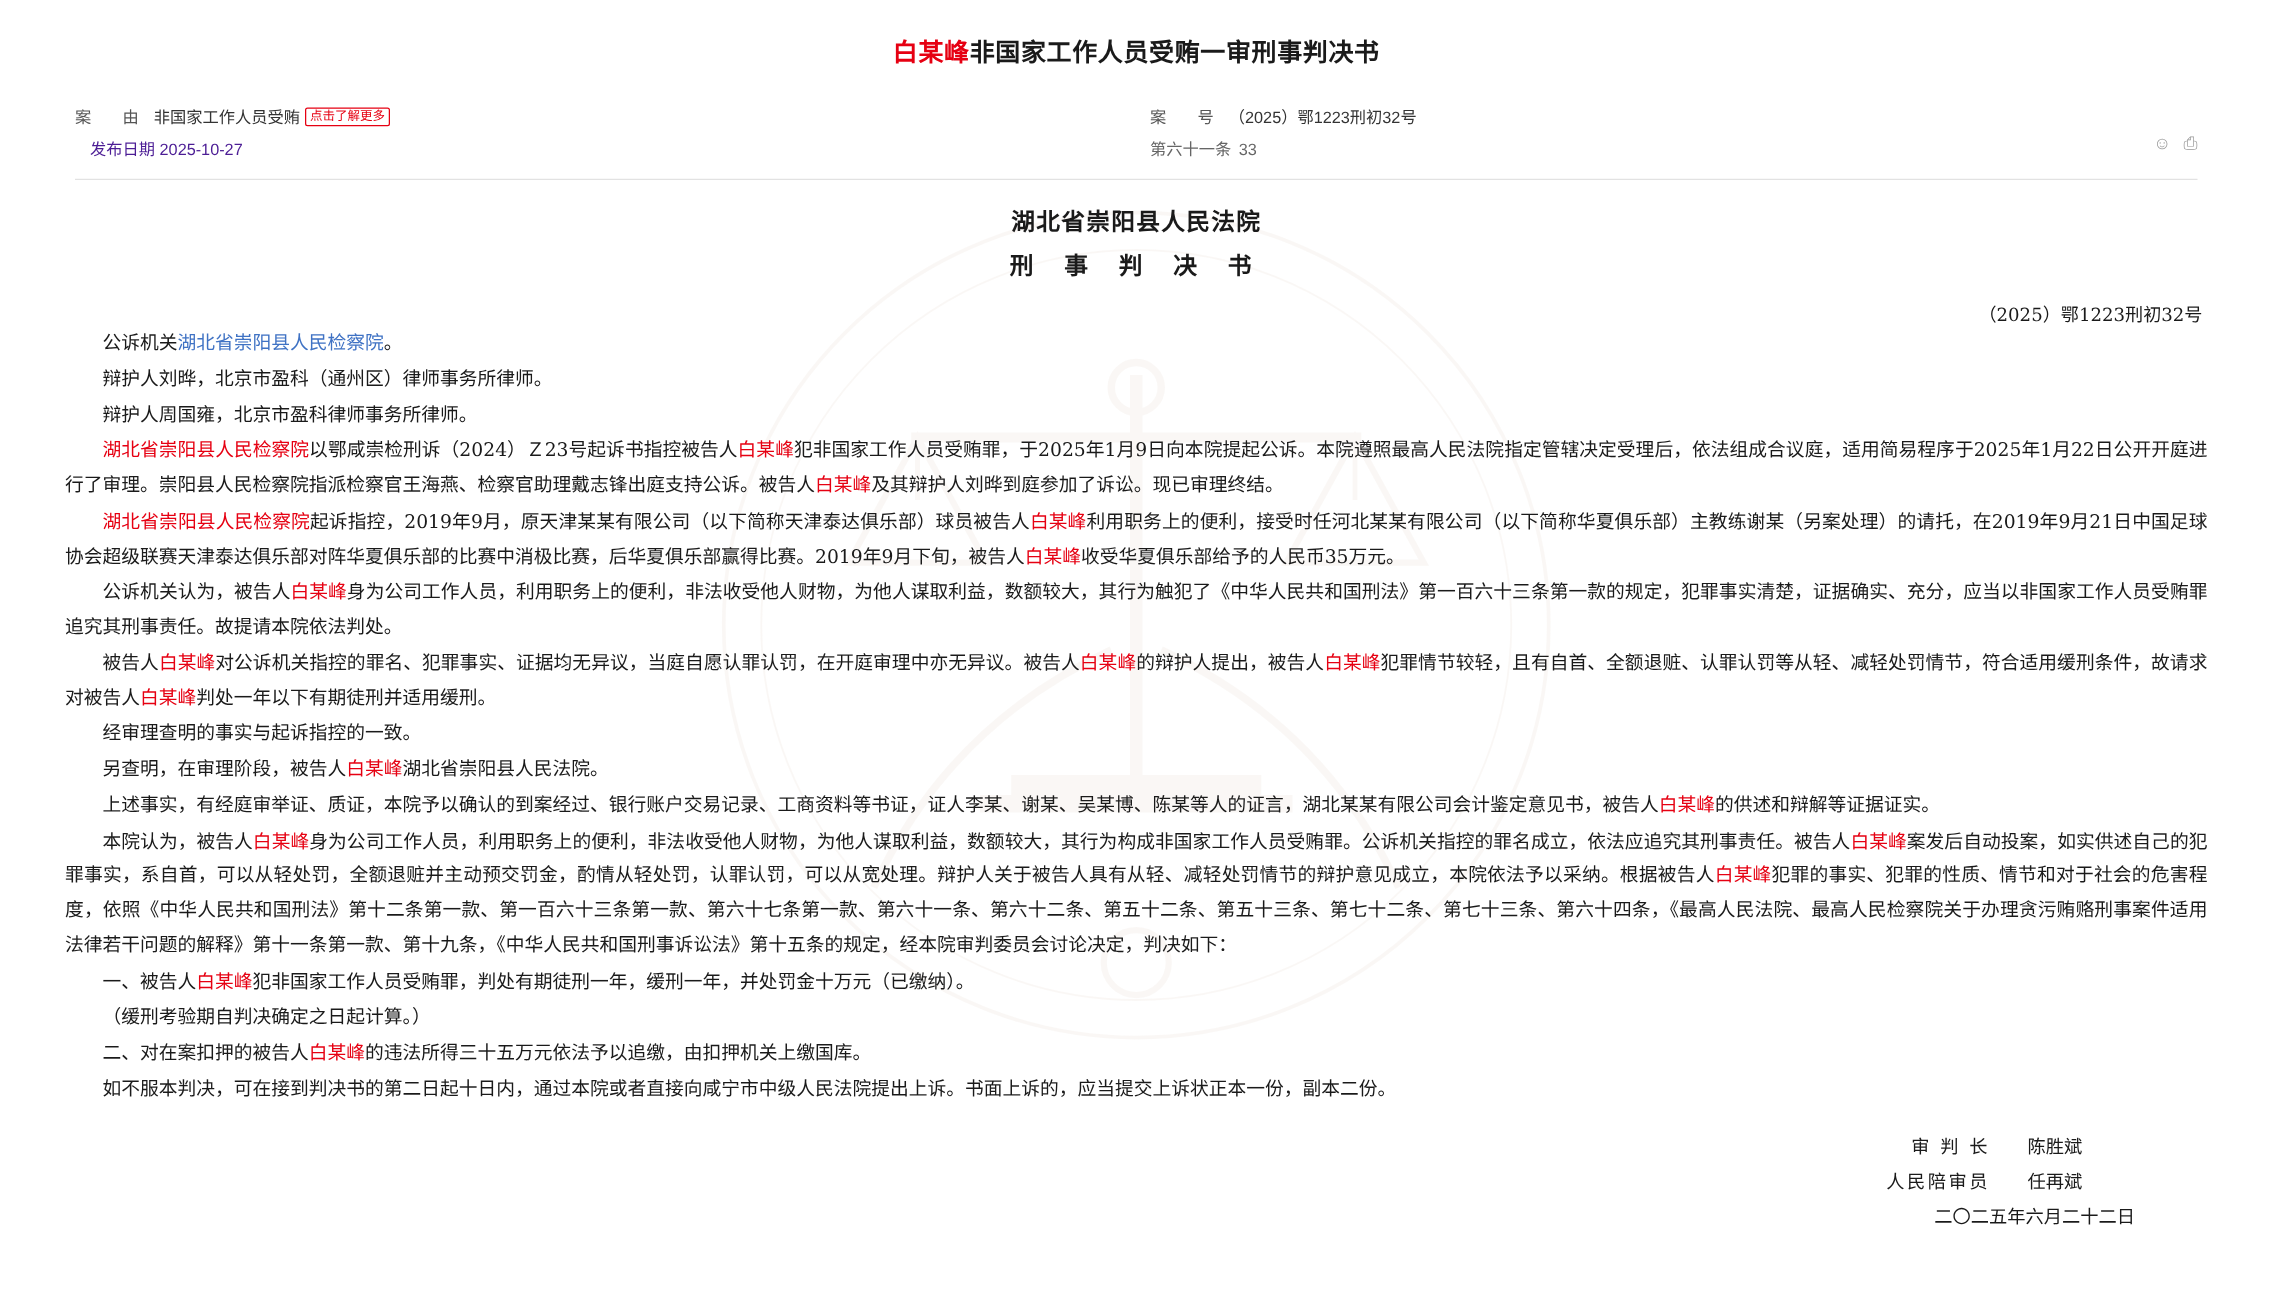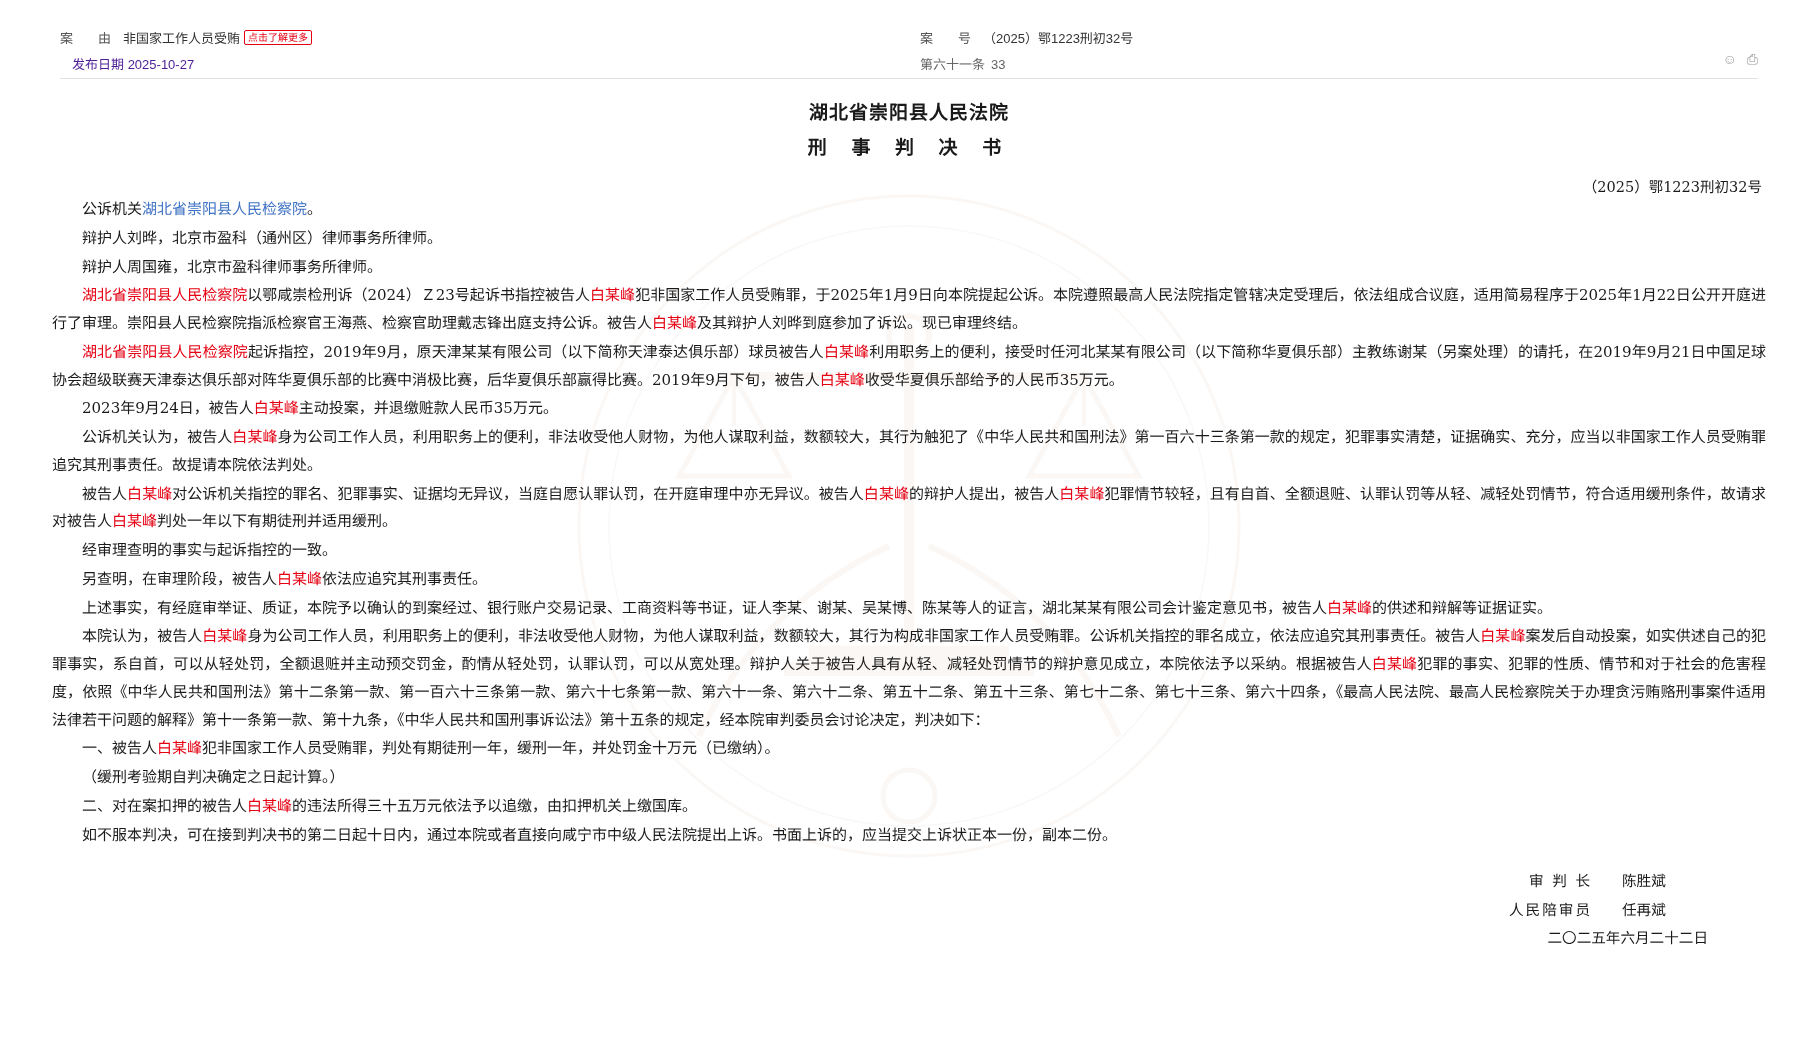--- a/index.html
+++ b/index.html
@@ -30,20 +30,21 @@
     font-weight: bold;
     color: #1a1a1a;
     letter-spacing: 0.5px;
   }
   .title-bar .name-red { color: #e60012; }
 
   
   .meta {
     position: relative;
     margin: 26px 60px 0 60px;
+    padding-bottom: 10px;
     border-bottom: 1px solid #e2e2e2;
     font-size: 13px;
     color: #555;
     height: 52px;
   }
   .meta-row1 { position: relative; height: 22px; }
   .meta-row2 { position: relative; height: 22px; margin-top: 4px; }
 
   .meta-label {
     display: inline-block;
@@ -164,20 +165,23 @@
   }
   .sign .row { white-space: pre; }
   .sign .role { letter-spacing: 2px; }
   .sign .person { display: inline-block; min-width: 86px; text-align: left; margin-left: 30px; }
 </style>
 </head>
 <body>
 
 <div class="page">
 
+  <div class="title-bar">
+    <span class="name-red">白某峰</span><span>非国家工作人员受贿一审刑事判决书</span>
+  </div>
 
   <div class="meta">
     <div class="meta-row1">
       <div class="meta-case-reason">
         <span class="meta-label">案　由</span><span class="val">非国家工作人员受贿</span><span class="more-tag">点击了解更多</span>
       </div>
       <div class="meta-case-number">
         <span class="meta-label">案　号</span><span class="val">（2025）鄂1223刑初32号</span>
       </div>
     </div>
@@ -218,25 +222,24 @@
   <div class="doc">
     <div class="court-name">湖北省崇阳县人民法院</div>
     <div class="doc-type">刑 事 判 决 书</div>
     <div class="case-no-right">（2025）鄂1223刑初32号</div>
     <div id="paragraphs">
         <p class="para"><span>公诉机关</span><span class="link-blue">湖北省崇阳县人民检察院</span><span>。</span></p>
         <p class="para"><span>辩护人刘晔，北京市盈科（通州区）律师事务所律师。</span></p>
         <p class="para"><span>辩护人周国雍，北京市盈科律师事务所律师。</span></p>
         <p class="para"><span class="red">湖北省崇阳县人民检察院</span><span>以鄂咸崇检刑诉（2024）Ｚ23号起诉书指控被告人</span><span class="red">白某峰</span><span>犯非国家工作人员受贿罪，于2025年1月9日向本院提起公诉。本院遵照最高人民法院指定管辖决定受理后，依法组成合议庭，适用简易程序于2025年1月22日公开开庭进行了审理。崇阳县人民检察院指派检察官王海燕、检察官助理戴志锋出庭支持公诉。被告人</span><span class="red">白某峰</span><span>及其辩护人刘晔到庭参加了诉讼。现已审理终结。</span></p>
         <p class="para"><span class="red">湖北省崇阳县人民检察院</span><span>起诉指控，2019年9月，原天津某某有限公司（以下简称天津泰达俱乐部）球员被告人</span><span class="red">白某峰</span><span>利用职务上的便利，接受时任河北某某有限公司（以下简称华夏俱乐部）主教练谢某（另案处理）的请托，在2019年9月21日中国足球协会超级联赛天津泰达俱乐部对阵华夏俱乐部的比赛中消极比赛，后华夏俱乐部赢得比赛。2019年9月下旬，被告人</span><span class="red">白某峰</span><span>收受华夏俱乐部给予的人民币35万元。</span></p>
-        <p class="para"><span>2023年9月24日，被告人</span><span class="red">白某峰</span><span>主动投案，并退缴赃款人民币35万元。</span></p>
         <p class="para"><span>公诉机关认为，被告人</span><span class="red">白某峰</span><span>身为公司工作人员，利用职务上的便利，非法收受他人财物，为他人谋取利益，数额较大，其行为触犯了《中华人民共和国刑法》第一百六十三条第一款的规定，犯罪事实清楚，证据确实、充分，应当以非国家工作人员受贿罪追究其刑事责任。故提请本院依法判处。</span></p>
         <p class="para"><span>被告人</span><span class="red">白某峰</span><span>对公诉机关指控的罪名、犯罪事实、证据均无异议，当庭自愿认罪认罚，在开庭审理中亦无异议。被告人</span><span class="red">白某峰</span><span>的辩护人提出，被告人</span><span class="red">白某峰</span><span>犯罪情节较轻，且有自首、全额退赃、认罪认罚等从轻、减轻处罚情节，符合适用缓刑条件，故请求对被告人</span><span class="red">白某峰</span><span>判处一年以下有期徒刑并适用缓刑。</span></p>
         <p class="para"><span>经审理查明的事实与起诉指控的一致。</span></p>
-        <p class="para"><span>另查明，在审理阶段，被告人</span><span class="red">白某峰</span><span>依法应追究其刑事责任。</span></p>
+        <p class="para"><span>另查明，在审理阶段，被告人</span><span class="red">白某峰</span><span>湖北省崇阳县人民法院。</span></p>
         <p class="para"><span>上述事实，有经庭审举证、质证，本院予以确认的到案经过、银行账户交易记录、工商资料等书证，证人李某、谢某、吴某博、陈某等人的证言，湖北某某有限公司会计鉴定意见书，被告人</span><span class="red">白某峰</span><span>的供述和辩解等证据证实。</span></p>
         <p class="para"><span>本院认为，被告人</span><span class="red">白某峰</span><span>身为公司工作人员，利用职务上的便利，非法收受他人财物，为他人谋取利益，数额较大，其行为构成非国家工作人员受贿罪。公诉机关指控的罪名成立，依法应追究其刑事责任。被告人</span><span class="red">白某峰</span><span>案发后自动投案，如实供述自己的犯罪事实，系自首，可以从轻处罚，全额退赃并主动预交罚金，酌情从轻处罚，认罪认罚，可以从宽处理。辩护人关于被告人具有从轻、减轻处罚情节的辩护意见成立，本院依法予以采纳。根据被告人</span><span class="red">白某峰</span><span>犯罪的事实、犯罪的性质、情节和对于社会的危害程度，依照《中华人民共和国刑法》第十二条第一款、第一百六十三条第一款、第六十七条第一款、第六十一条、第六十二条、第五十二条、第五十三条、第七十二条、第七十三条、第六十四条，《最高人民法院、最高人民检察院关于办理贪污贿赂刑事案件适用法律若干问题的解释》第十一条第一款、第十九条，《中华人民共和国刑事诉讼法》第十五条的规定，经本院审判委员会讨论决定，判决如下：</span></p>
         <p class="para"><span>一、被告人</span><span class="red">白某峰</span><span>犯非国家工作人员受贿罪，判处有期徒刑一年，缓刑一年，并处罚金十万元（已缴纳）。</span></p>
         <p class="para"><span>（缓刑考验期自判决确定之日起计算。）</span></p>
         <p class="para"><span>二、对在案扣押的被告人</span><span class="red">白某峰</span><span>的违法所得三十五万元依法予以追缴，由扣押机关上缴国库。</span></p>
         <p class="para"><span>如不服本判决，可在接到判决书的第二日起十日内，通过本院或者直接向咸宁市中级人民法院提出上诉。书面上诉的，应当提交上诉状正本一份，副本二份。</span></p>
       </div>
 
     <div class="sign" id="signatures">
         <div class="row"><span class="role">审 判 长</span><span class="person">陈胜斌</span></div>

